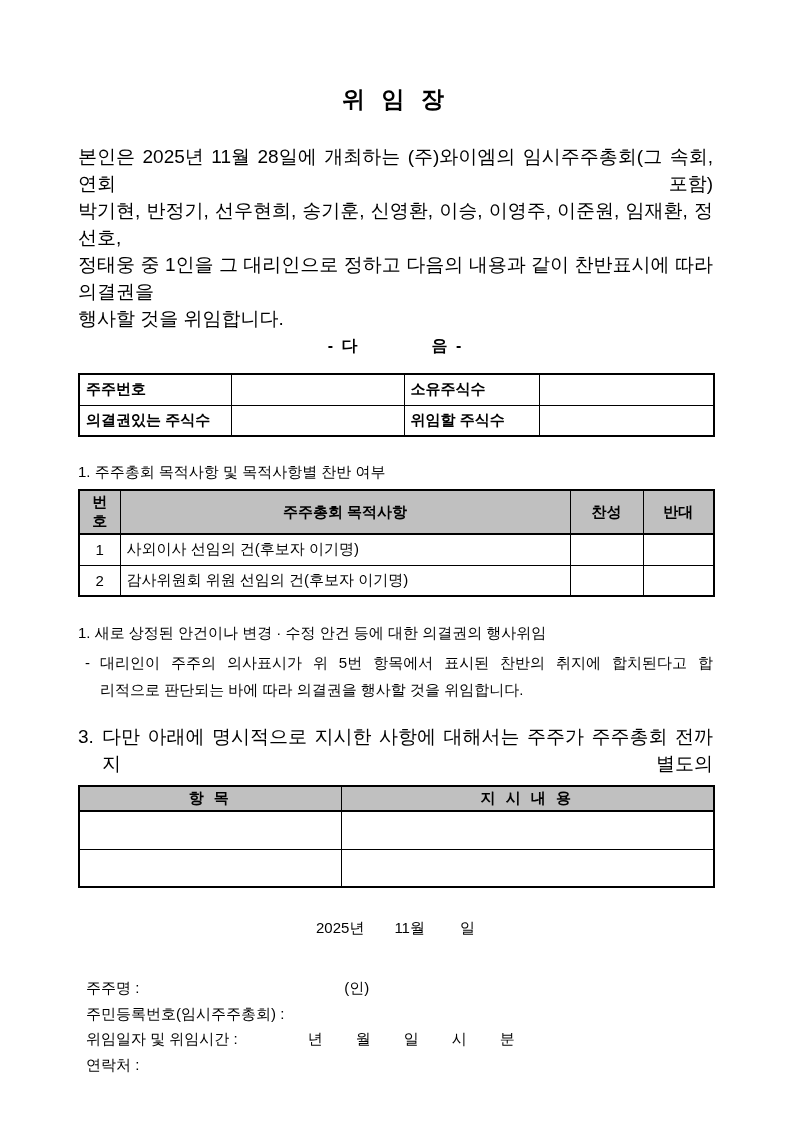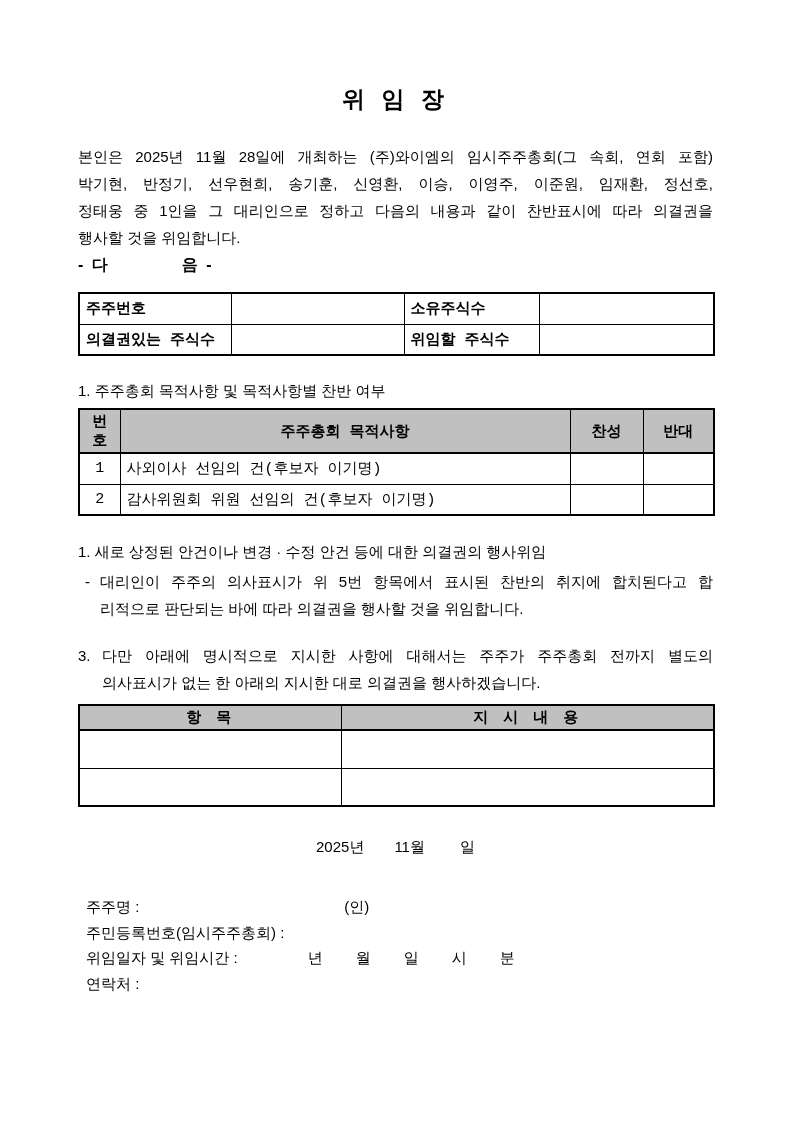--- a/index.html
+++ b/index.html
@@ -12,33 +12,33 @@
     overflow: hidden;
   }
   .page { width: 793px; height: 1121px; padding: 84px 80px 0 78px; }
 
   .title {
     text-align: center;
     font-size: 23px; font-weight: bold; letter-spacing: 5px;
     margin-bottom: 28px;
   }
 
-  .para { font-size: 15px; }
+  .para { font-size: 19px; }
   .jline { line-height: 27px; text-align: justify; text-align-last: justify; }
   .lline { line-height: 27px; text-align: left; }
   .bold-underline { font-weight: bold; text-decoration: underline; }
 
   .daeum {
     margin-top: 4px;
-    font-weight: bold; font-size: 16px;
+    text-align: center; font-weight: bold; font-size: 16px;
     letter-spacing: 2px;
   }
   .daeum-gap { display: inline-block; width: 72px; }
 
-  table { border-collapse: collapse; width: 635px; table-layout: fixed; font-family: Liberation Mono, monospace; }
+  table { border-collapse: collapse; width: 635px; table-layout: fixed; }
   table { border: 2px solid #000; }
   td, th { border: 1px solid #000; font-size: 15px; padding: 2px 6px; vertical-align: middle; }
   .hdr { background: var(--hdr-bg); font-weight: bold; text-align: center; border-bottom: 2px solid #000; }
 
   .shares { margin-top: 16px; }
   .shares td { height: 31px; }
   .shares .lbl { font-weight: bold; text-align: left; }
 
   .sec-heading { font-size: 15px; line-height: 20px; }
   .h1 { margin-top: 25px; }
@@ -143,21 +143,20 @@
 
   <div class="para sub-para">
     <span class="bullet">-</span>
     <div class="jline">대리인이 주주의 의사표시가 위 5번 항목에서 표시된 찬반의 취지에 합치된다고 합</div>
     <div class="lline">리적으로 판단되는 바에 따라 의결권을 행사할 것을 위임합니다.</div>
   </div>
 
   <div class="para h3">
     <span class="secnum">3.</span>
     <div class="jline">다만 아래에 명시적으로 지시한 사항에 대해서는 주주가 주주총회 전까지 별도의</div>
-    <div class="lline">의사표시가 없는 한 아래의 지시한 대로 의결권을 행사하겠습니다.</div>
   </div>
 
   <table class="instructions">
     <colgroup>
         <col style="width:262px">
         <col style="width:373px">
       </colgroup>
     <tbody>
         <tr>
       <th class="hdr">항 목</th>

